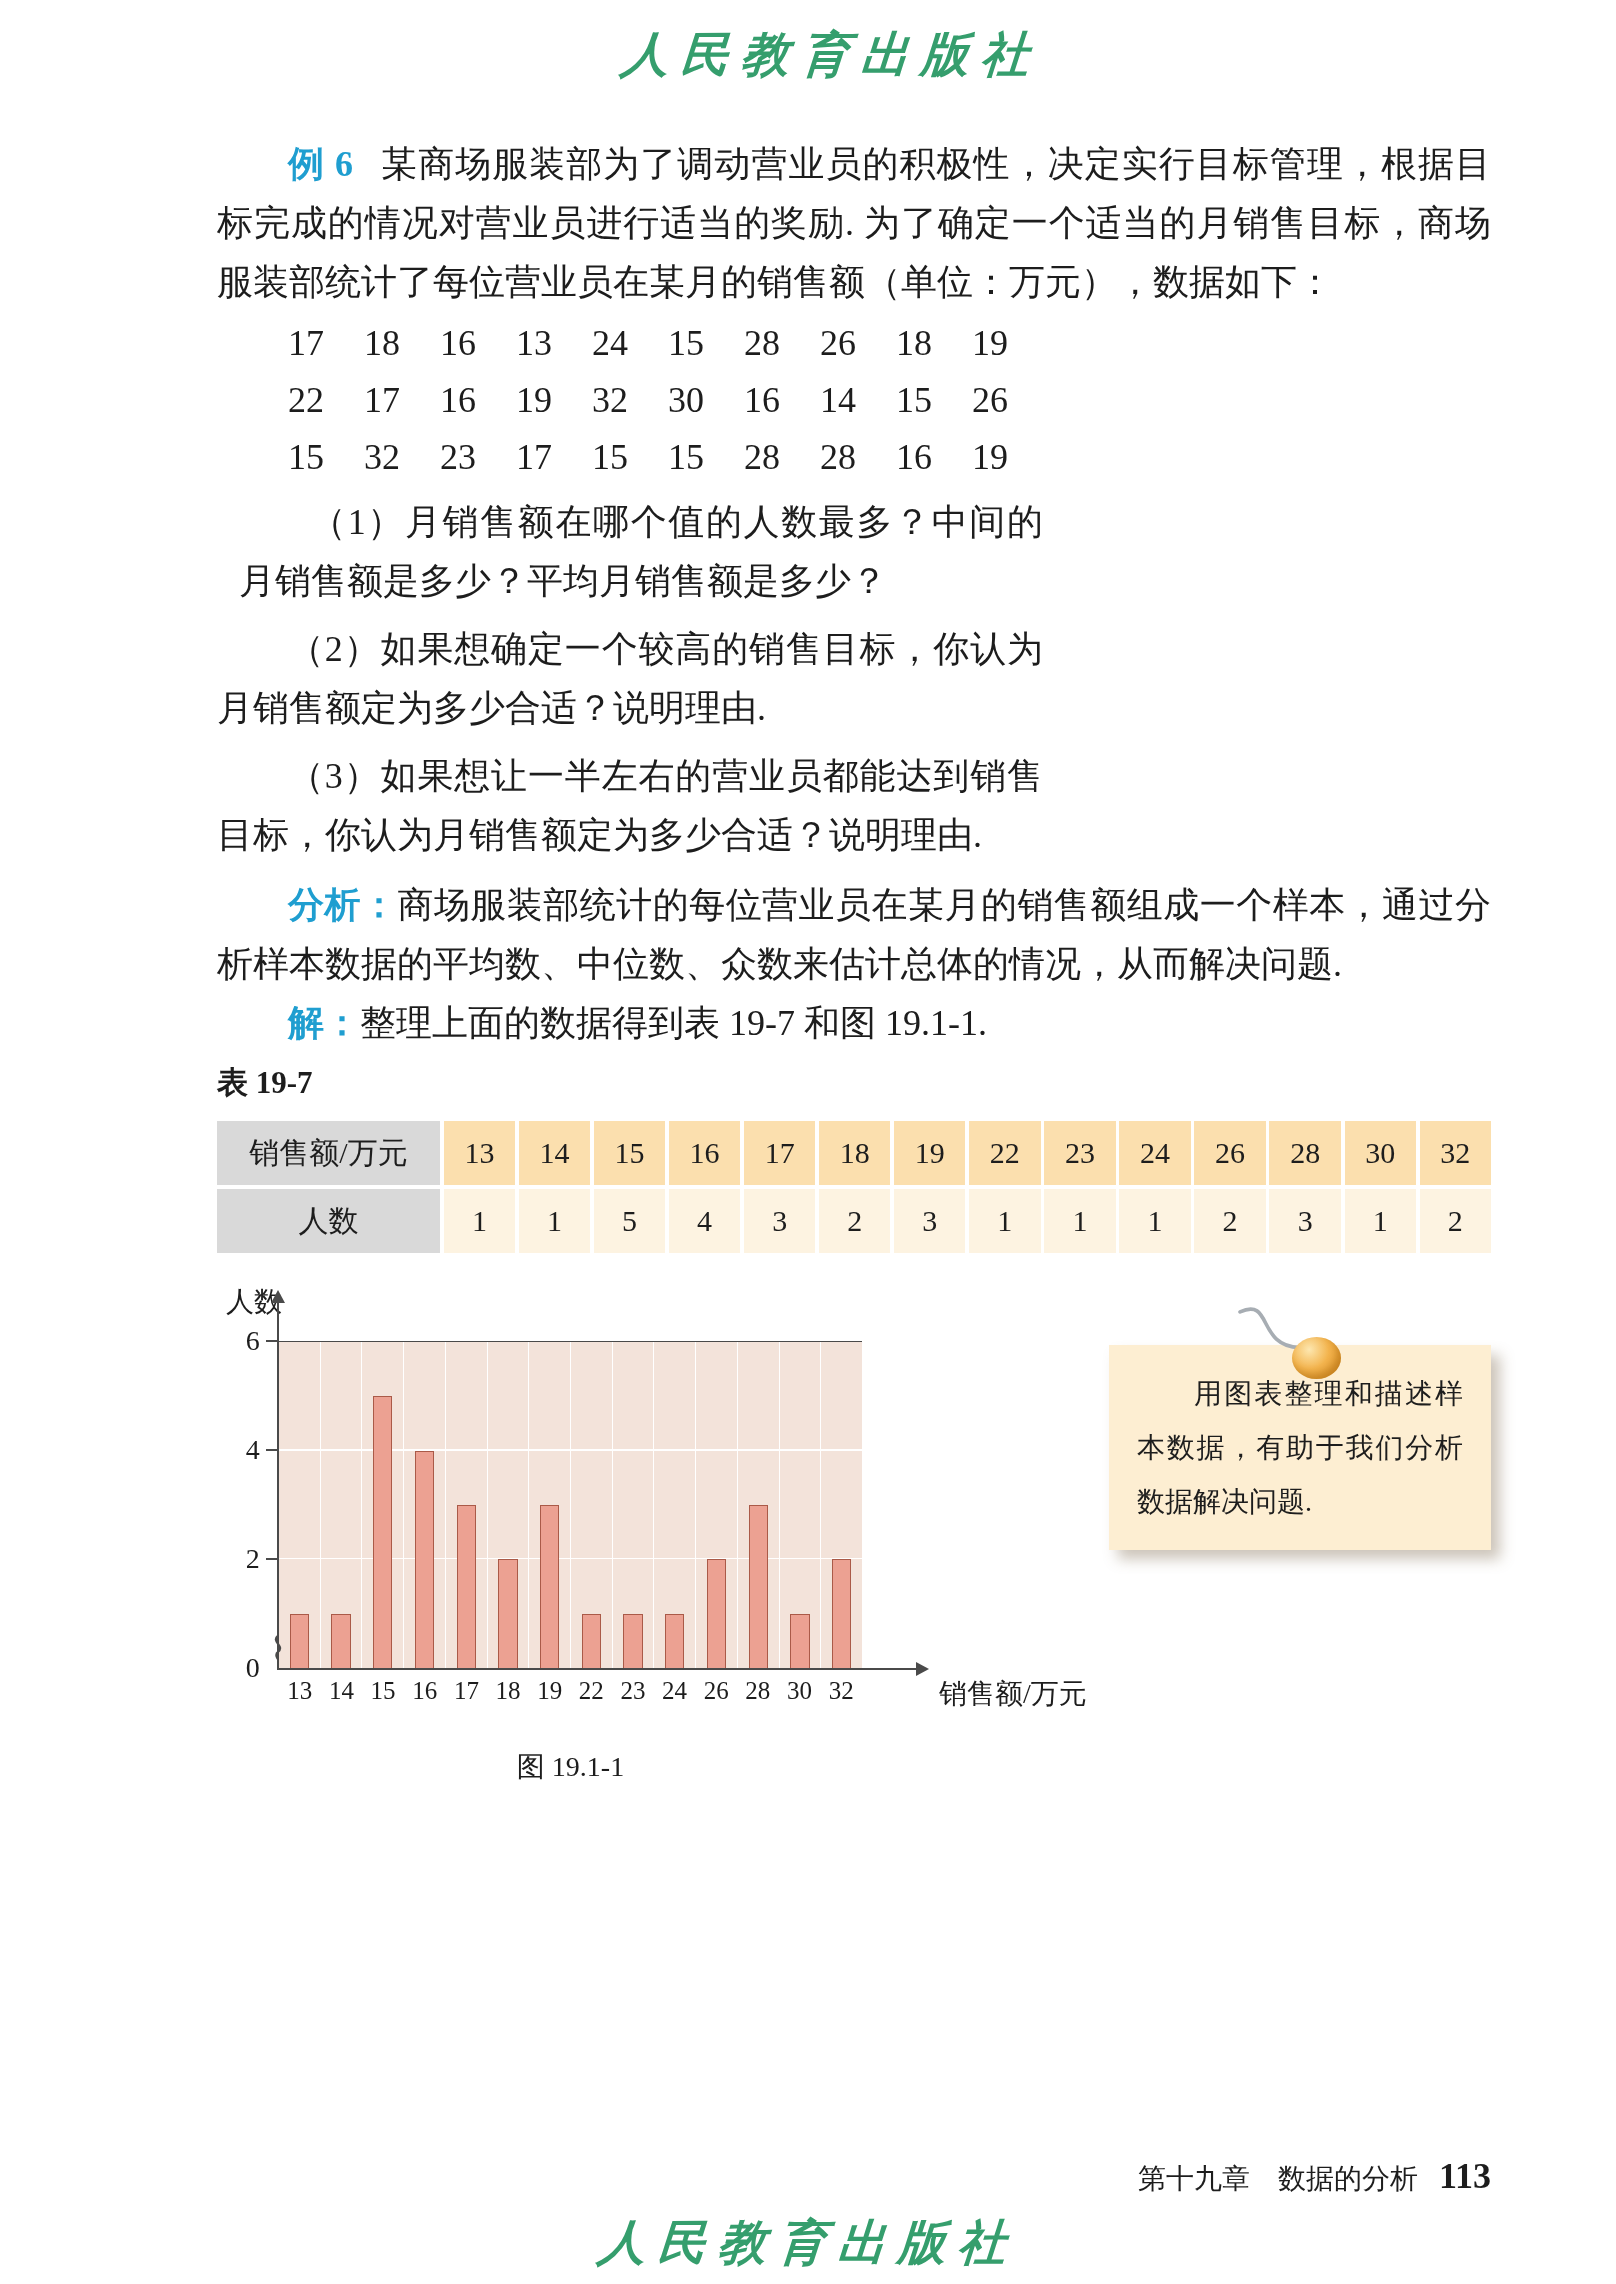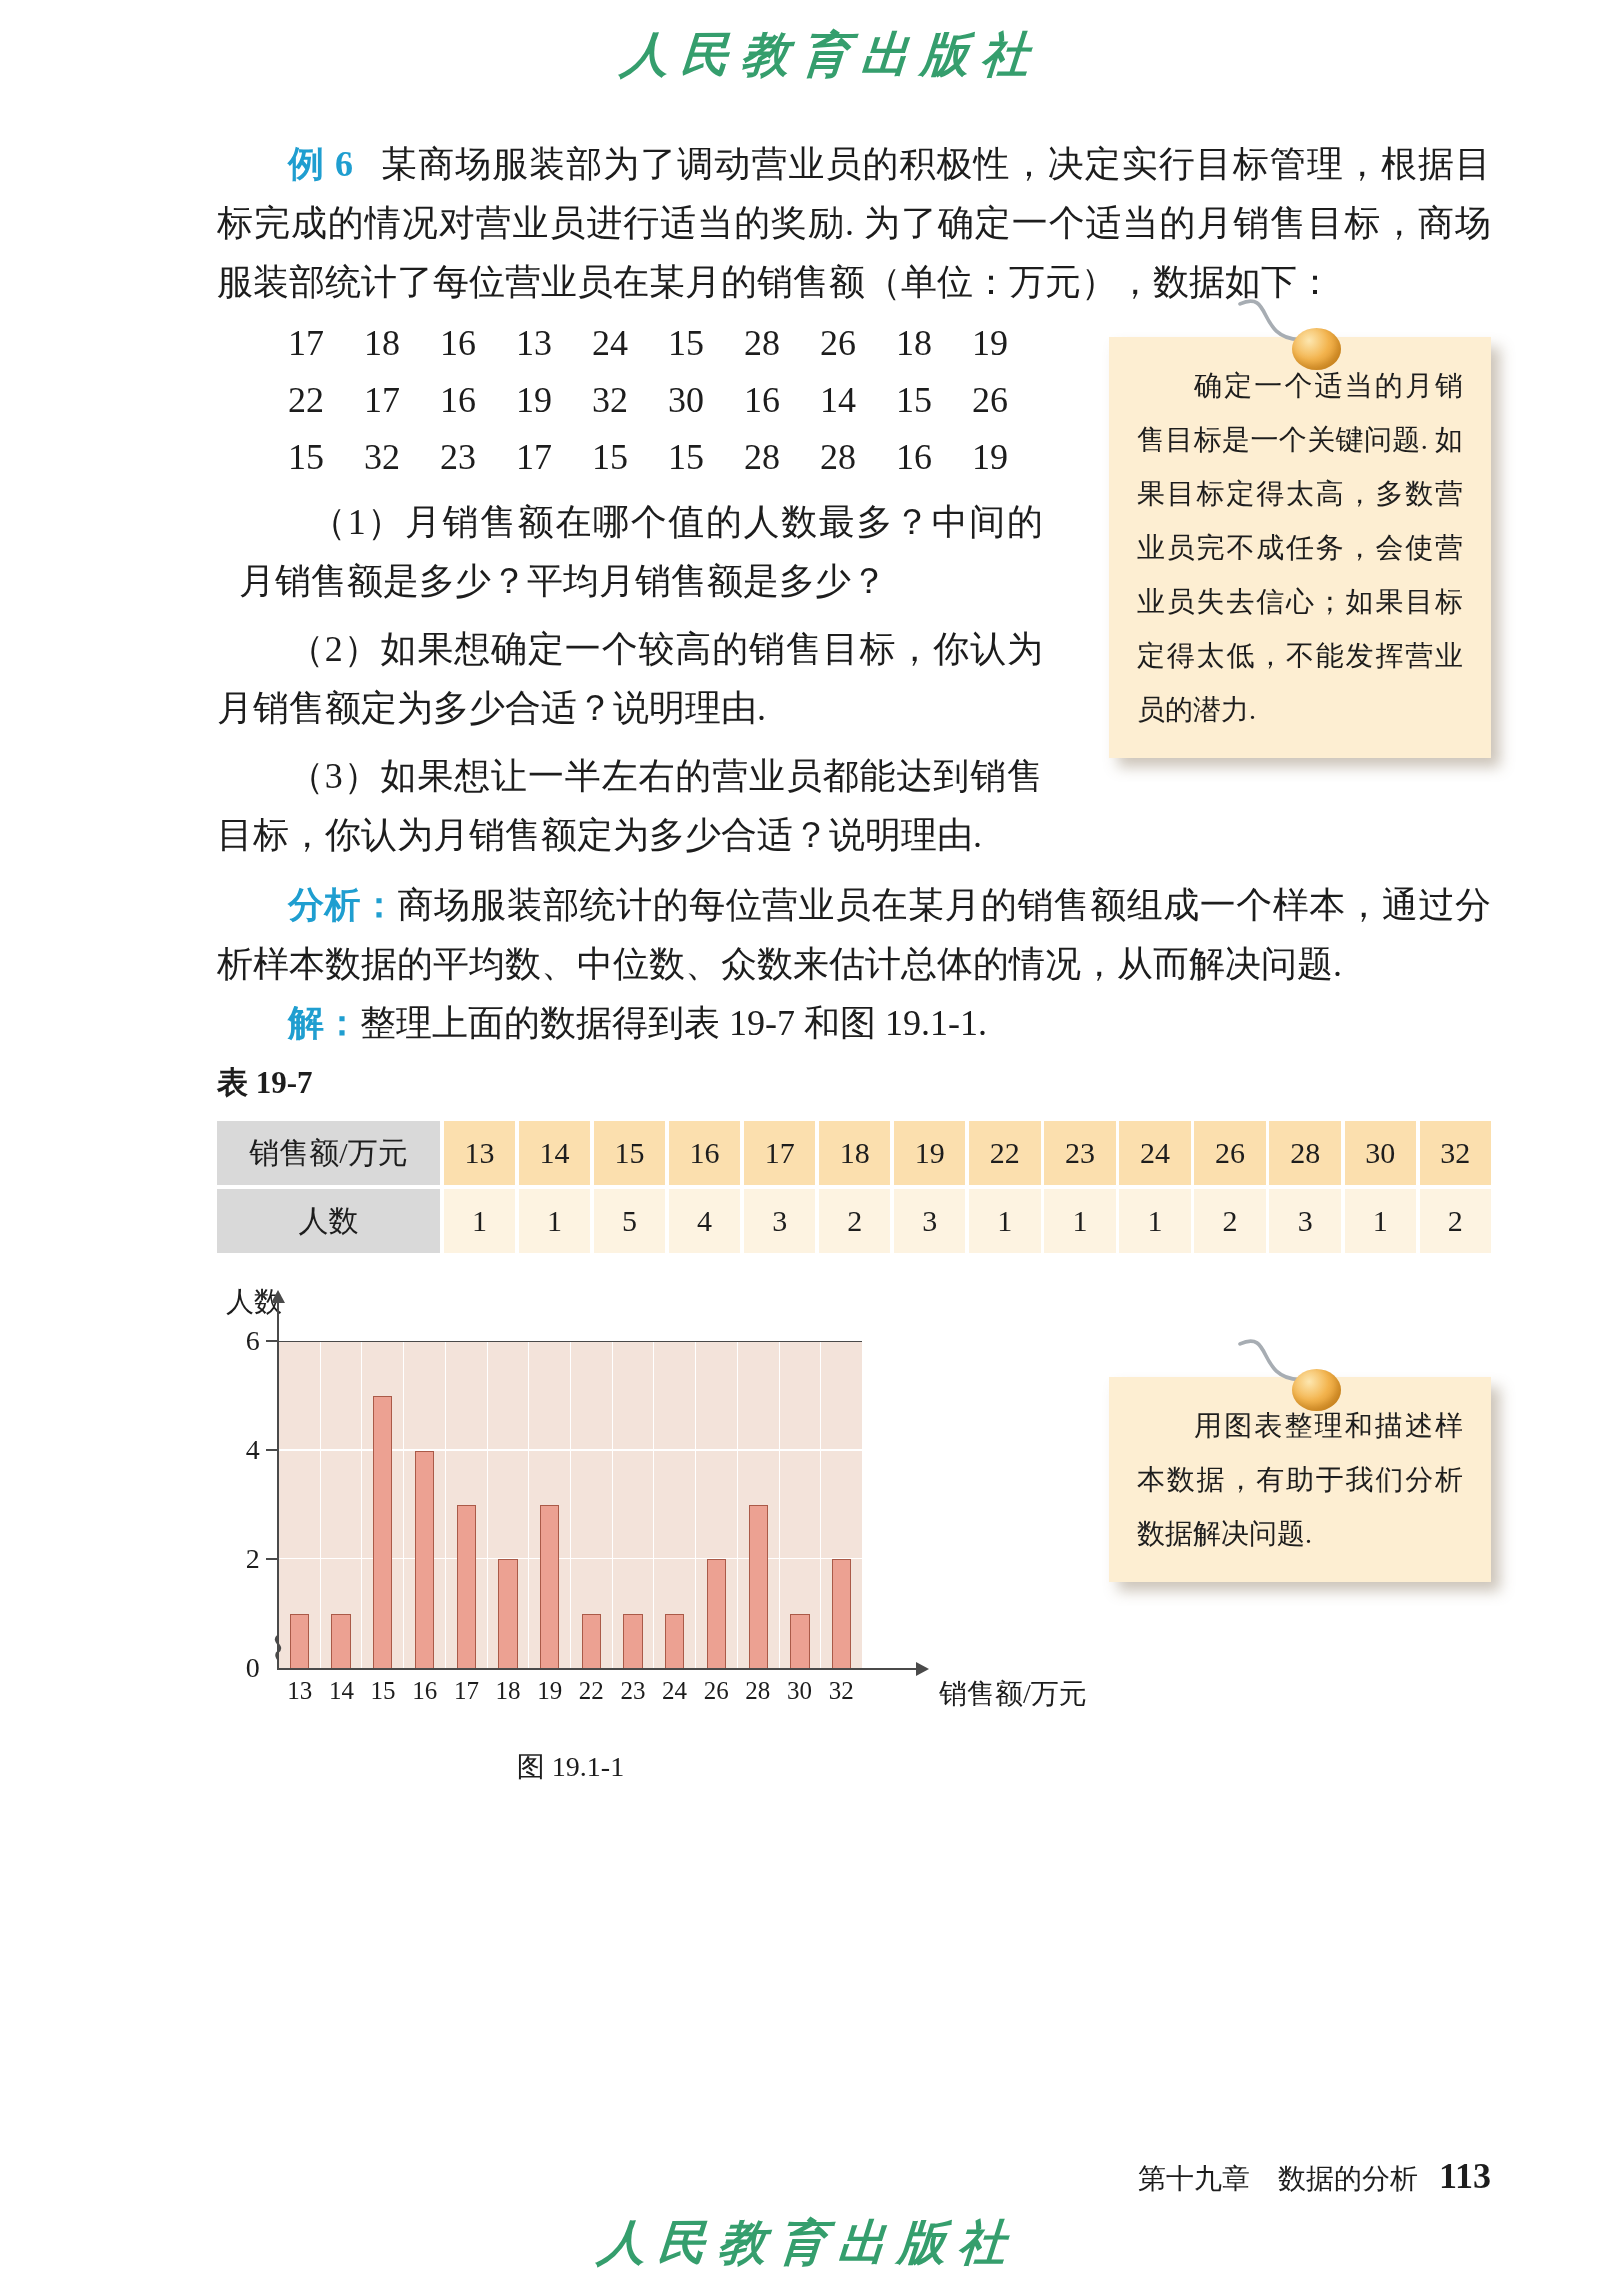--- a/index.html
+++ b/index.html
@@ -47,21 +47,21 @@
   
   .notebox {
     position:relative;
     background:#fdeed2;
     box-shadow:9px 10.4px 13.4px rgba(110,85,55,.35);
     padding:22px 28px 21px;
     font-size:28px; line-height:54px; text-align:justify;
   }
   .notebox .note-text { text-indent:57px; }
   .note1 { margin-top:22px; }
-  .note2 { margin-top:94px; }
+  .note2 { margin-top:62px; }
 
   .mouse-icon { position:absolute; top:-42px; left:125px; width:119px; height:77px; pointer-events:none; }
   .mouse-icon svg { position:absolute; left:0; top:0; }
   .mouse-ball {
     position:absolute; right:12px; bottom:1.5px;
     width:49px; height:42px; border-radius:50%;
     background:radial-gradient(circle at 35% 30%, #fde7b0 0%, #f3b44e 45%, #d8881c 100%);
     box-shadow:inset -3.7px -5.2px 7.4px rgba(150,90,0,.35);
   }
 
@@ -124,31 +124,20 @@
   <div class="cols">
     <div class="col-left">
       <div class="data-rows">
         <div>17 18 16 13 24 15 28 26 18 19</div>
         <div>22 17 16 19 32 30 16 14 15 26</div>
         <div>15 32 23 17 15 15 28 28 16 19</div>
       </div>
       <p class="body indent q q1">（1）月销售额在哪个值的人数最多？中间的月销售额是多少？平均月销售额是多少？</p>
       <p class="body indent q">（2）如果想确定一个较高的销售目标，你认为月销售额定为多少合适？说明理由.</p>
       <p class="body indent q">（3）如果想让一半左右的营业员都能达到销售目标，你认为月销售额定为多少合适？说明理由.</p>
-    </div>
-    <div class="col-right">
-      <div class="notebox note1">
-        <div class="mouse-icon">
-          <svg width="82" height="55" viewBox="0 0 110 74">
-            <path d="M8 12 C 52 -8, 30 58, 88 60" fill="none" stroke="#a7adb3" stroke-width="5" stroke-linecap="round"></path>
-          </svg>
-          <div class="mouse-ball"></div>
-        </div>
-        <div class="note-text">确定一个适当的月销售目标是一个关键问题. 如果目标定得太高，多数营业员完不成任务，会使营业员失去信心；如果目标定得太低，不能发挥营业员的潜力.</div>
-      </div>
     </div>
   </div>
 
   <p class="body indent analysis-p"><span class="blue inline-label">分析：</span><span>商场服装部统计的每位营业员在某月的销售额组成一个样本，通过分析样本数据的平均数、中位数、众数来估计总体的情况，从而解决问题.</span></p>
 
   <p class="body indent solution-p"><span class="blue inline-label">解：</span><span>整理上面的数据得到表 19-7 和图 19.1-1.</span></p>
 
   <div class="table-title">表 19-7</div>
   <div class="stats-table">
       <div class="cell label">销售额/万元</div>

